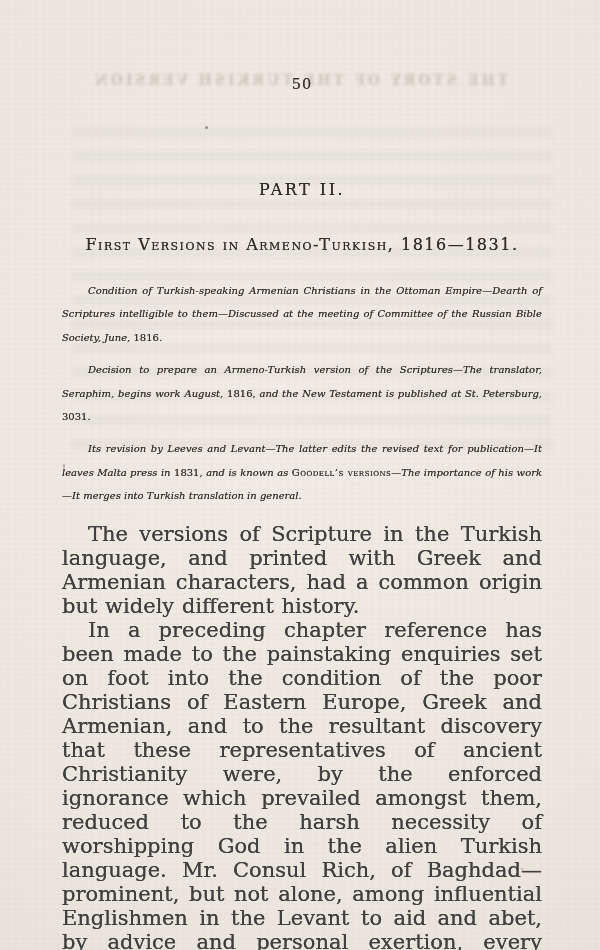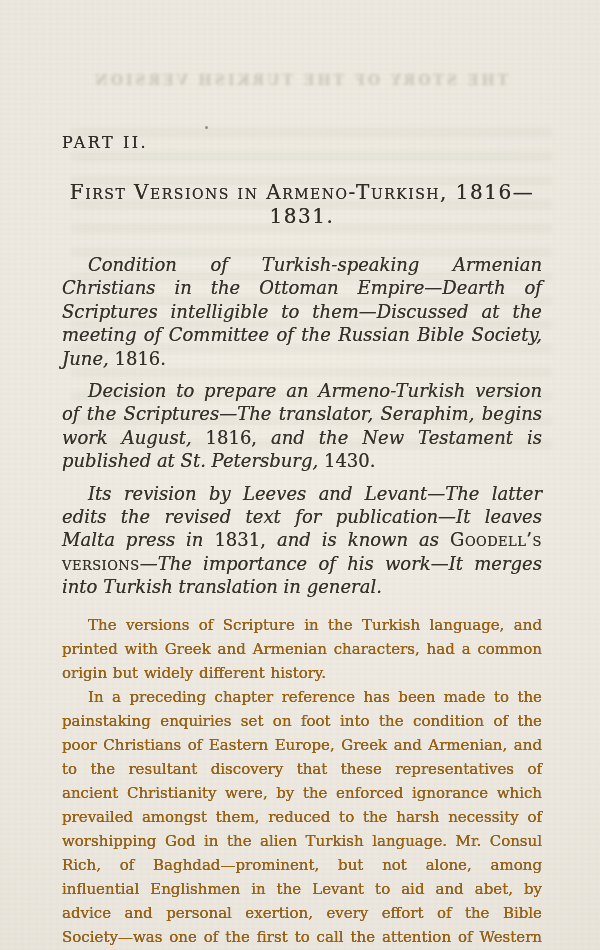--- a/index.html
+++ b/index.html
@@ -39,78 +39,79 @@
   .speck-2 { left:63px;  top:464px; width:2px; height:4px; opacity:.38; border-radius:40% 60% 60% 40% / 60%; }
   .speck-3 { left:521px; top:868px; width:2px; height:2px; opacity:.32; }
 
   .content { position:relative; padding:76px 58px 0 62px; }
 
   .pagenum {
     text-align:center; font-size:14.5px; letter-spacing:1px;
     color:#35322b; text-shadow:0 0 .5px rgba(53,50,43,.8);
   }
   .part {
-    text-align:left; margin-top:57px;
+    text-align:center; margin-top:88px;
     font-size:16px; font-weight:normal; letter-spacing:2.5px;
     color:#2f2d27; text-shadow:0 0 .6px rgba(47,45,39,.9);
   }
   .chapter {
     text-align:center; margin-top:26px;
     font-size:23px; font-weight:normal; letter-spacing:5px;
     color:#2c2a24; text-shadow:0 0 .6px rgba(44,42,36,.9);
   }
   .subtitle {
-    text-align:center; margin-top:28px;
-    font-size:20px; font-weight:normal;
+    text-align:center; margin-top:36px;
+    font-size:16px; font-weight:normal;
     font-variant:small-caps; letter-spacing:1.5px;
     color:#302d27; text-shadow:0 0 .5px rgba(48,45,39,.85);
   }
 
   .summary { margin-top:25px; }
   .summary p {
-    font-size:18px; line-height:23.4px;
+    font-size:10px; line-height:23.4px;
     text-align:justify; text-indent:26px;
     margin-bottom:9px;
     color:#34312a;
     text-shadow:0 0 .4px rgba(52,49,42,.8);
   }
   .seg-italic    { font-style:italic; }
   .seg-roman     { font-style:normal; }
   .seg-smallcaps { font-style:normal; font-variant:small-caps; letter-spacing:.5px; }
 
   .bodytext { margin-top:14px; }
   .bodytext p {
-    font-size:15px; line-height:24px;
+    font-size:21px; line-height:24px;
     text-align:justify; text-indent:26px;
     word-spacing:1px;
-    color:#a16207;
+    color:#404040;
     text-shadow:0 0 .5px rgba(43,41,36,.85);
   }
   .bodytext p.cont { text-align-last:justify; }
 </style>
 </head>
 <body>
 
 <div class="ghost-title">THE STORY OF THE TURKISH VERSION</div>
 <div class="ghost-smudge"></div>
 
 <div class="speck speck-1"></div>
 <div class="speck speck-2"></div>
 <div class="speck speck-3"></div>
 
 <div class="content">
+  <div class="pagenum">50</div>
 
   <h2 class="part">PART II.</h2>
 
 
   <h3 class="subtitle">First Versions in Armeno-Turkish, 1816—1831.</h3>
 
   <div class="summary">
     <p><span class="seg-italic">Condition of Turkish-speaking Armenian Christians in the Ottoman Empire—Dearth of Scriptures intelligible to them—Discussed at the meeting of Committee of the Russian Bible Society, June, </span><span class="seg-roman">1816.</span></p>
-    <p><span class="seg-italic">Decision to prepare an Armeno-Turkish version of the Scriptures—The translator, Seraphim, begins work August, </span><span class="seg-roman">1816,</span><span class="seg-italic"> and the New Testament is published at St. Petersburg, </span><span class="seg-roman">1430.</span></p>
+    <p><span class="seg-italic">Decision to prepare an Armeno-Turkish version of the Scriptures—The translator, Seraphim, begins work August, </span><span class="seg-roman">1816,</span><span class="seg-italic"> and the New Testament is published at St. Petersburg, </span><span class="seg-roman">3031.</span></p>
     <p><span class="seg-italic">Its revision by Leeves and Levant—The latter edits the revised text for publication—It leaves Malta press in </span><span class="seg-roman">1831,</span><span class="seg-italic"> and is known as </span><span class="seg-smallcaps">Goodell’s versions</span><span class="seg-italic">—The importance of his work—It merges into Turkish translation in general.</span></p>
   </div>
 
   <div class="bodytext">
     <p>The versions of Scripture in the Turkish language, and printed with Greek and Armenian characters, had a common origin but widely different history.</p>
     <p class="cont">In a preceding chapter reference has been made to the painstaking enquiries set on foot into the condition of the poor Christians of Eastern Europe, Greek and Armenian, and to the resultant discovery that these representatives of ancient Christianity were, by the enforced ignorance which prevailed amongst them, reduced to the harsh necessity of worshipping God in the alien Turkish language. Mr. Consul Rich, of Baghdad—prominent, but not alone, among influential Englishmen in the Levant to aid and abet, by advice and personal exertion, every effort of the Bible Society—was one of the first to call the attention of Western Christendom to the depressed Armenian people. His suggestion, to print for their use</p>
   </div>
 </div>
 
 </body></html>

